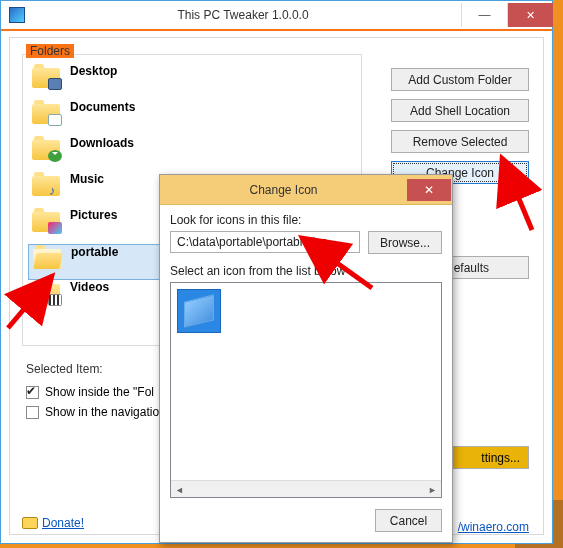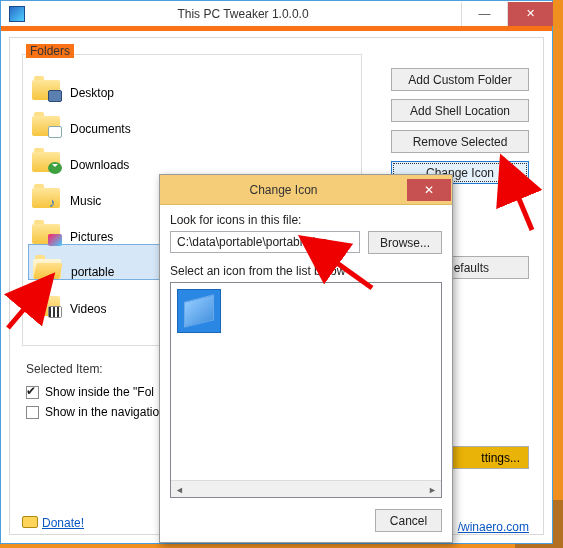--- a/index.html
+++ b/index.html
@@ -27,21 +27,21 @@
     left: 0; top: 0;
     width: 553px; height: 544px;
     background: #fff;
     border: 1px solid #4aa0dd;
   }
   .titlebar {
     height: 30px;
     background: #fff;
     display: flex;
     align-items: center;
-    border-bottom: 5px solid #f97316;
+    border-bottom: 2px solid #f97316;
   }
   .titlebar .icon {
     width: 16px; height: 16px;
     margin-left: 8px;
     background: linear-gradient(135deg,#2a6cc8,#4fd0ff);
     border: 1px solid #1a4a8a;
   }
   .titlebar .title {
     flex: 1;
     text-align: center;
@@ -78,24 +78,25 @@
   .folders-box .inner-border {
     position: absolute; left: 0; top: 8px; right: 0; bottom: 0;
     border: 1px solid #ddd;
   }
   .folder-list {
     position: absolute;
     left: 6px; top: 18px;
     width: 326px;
   }
   .folder-row {
-    display: flex; align-items: flex-end;
+    display: flex; align-items: flex-start;
     height: 36px;
     padding-left: 4px;
     cursor: pointer;
+    font-weight: bold;
   }
   .folder-row.selected {
     background: #d6e7f7;
     border: 1px solid #7ab0e0;
   }
   .folder-icon {
     width: 28px; height: 24px;
     margin-right: 10px;
     position: relative;
   }
@@ -143,21 +144,21 @@
     background: #fff;
     position: relative;
   }
   .chkbox.checked::after {
     content:"✔"; position:absolute; left:-1px; top:-3px; font-size: 12px; color:#222;
   }
 
   .donate {
     position: absolute;
     left: 12px; bottom: 4px;
-    display: flex; align-items: flex-start;
+    display: flex; align-items: center;
   }
   .donate .dicon {
     width: 16px; height: 12px;
     background: #ffd45a; border: 1px solid #b08a10; border-radius: 2px;
     margin-right: 4px;
   }
   .donate .lnk { color: #0a57c2; text-decoration: underline; cursor: pointer; }
 
   .right-col {
     position: absolute;

